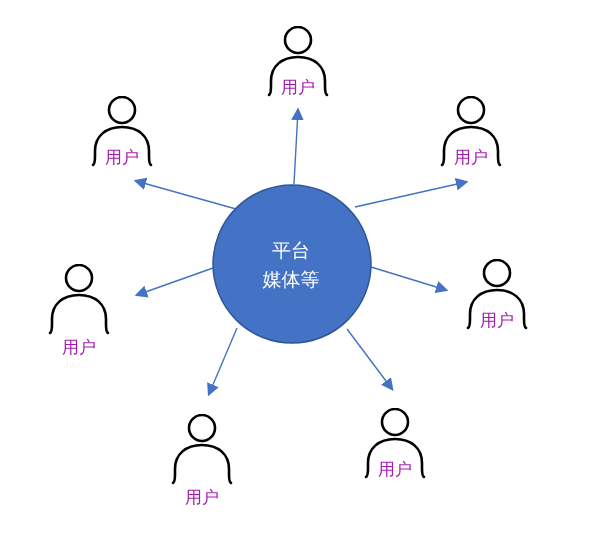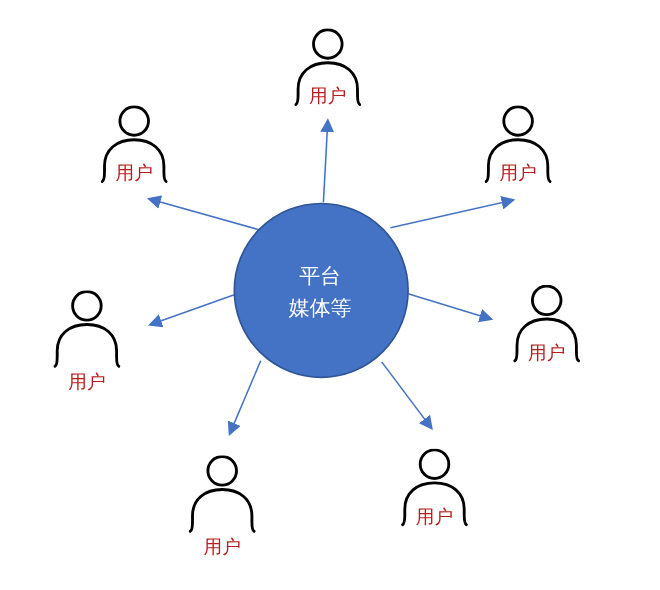--- a/index.html
+++ b/index.html
@@ -50,21 +50,21 @@
     fill: none;
     stroke: #000000;
     stroke-width: 2.6;
     stroke-linecap: round;
   }
   .user-label {
     display: block;
     height: 20px;
     line-height: 20px;
     font-size: 17px;
-    color: #b91c1c;
+    color: #a21caf;
     white-space: nowrap;
     text-align: center;
   }
   .user-node.label-inside .user-label { margin-top: -20px; }
   .user-node.label-below  .user-label { margin-top: 2px; }
 </style>
 </head>
 <body>
 
 <div class="canvas">

